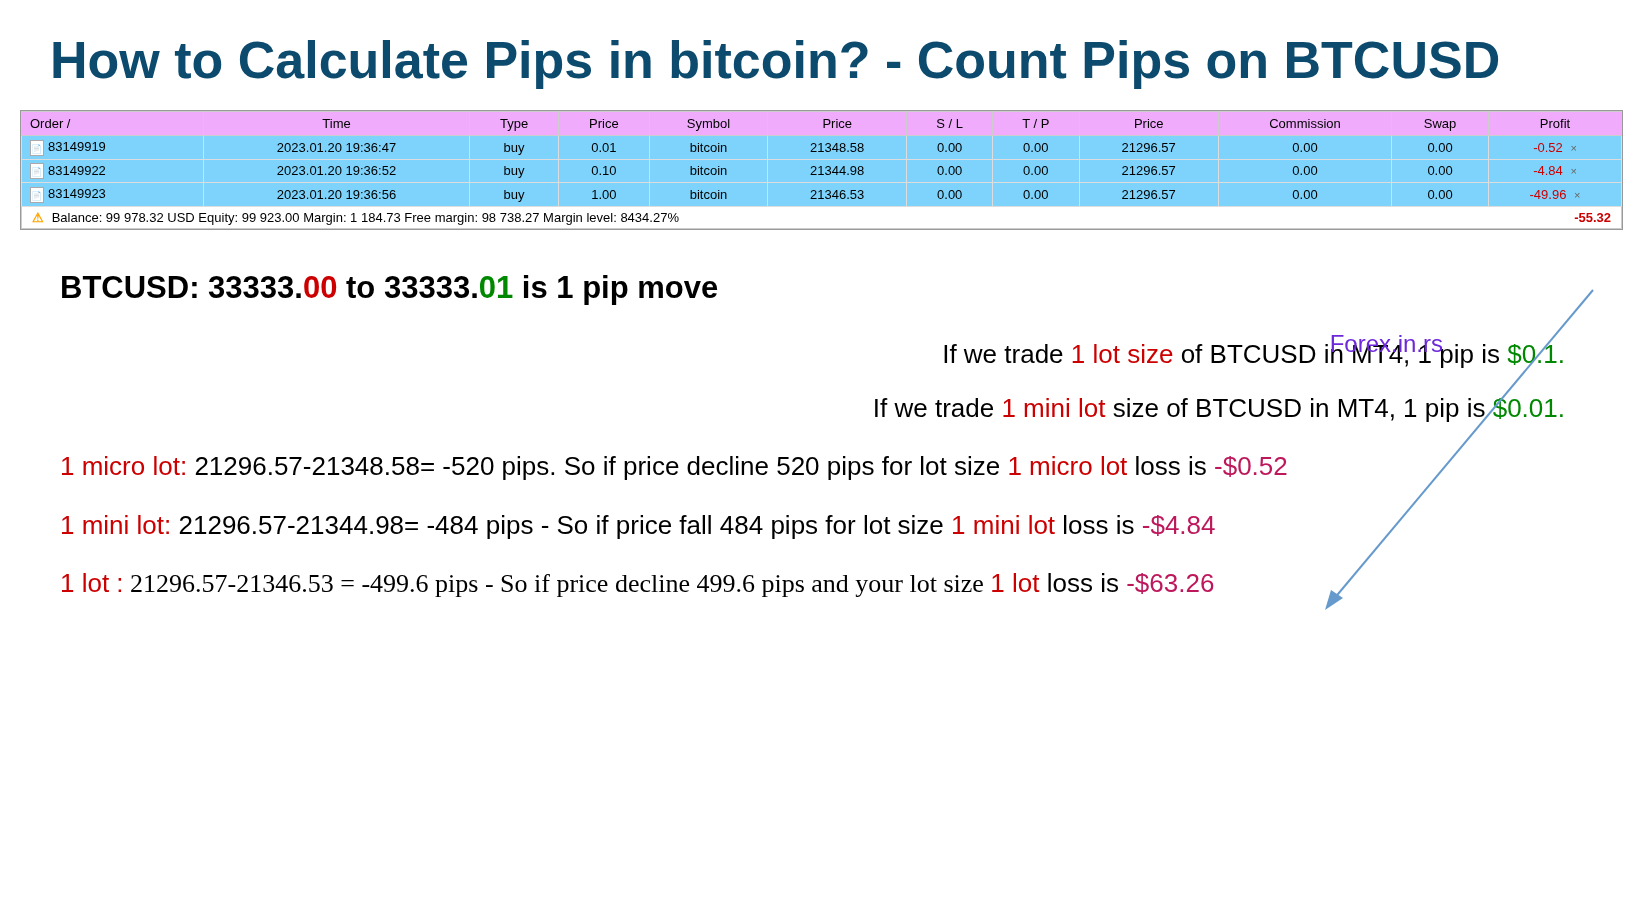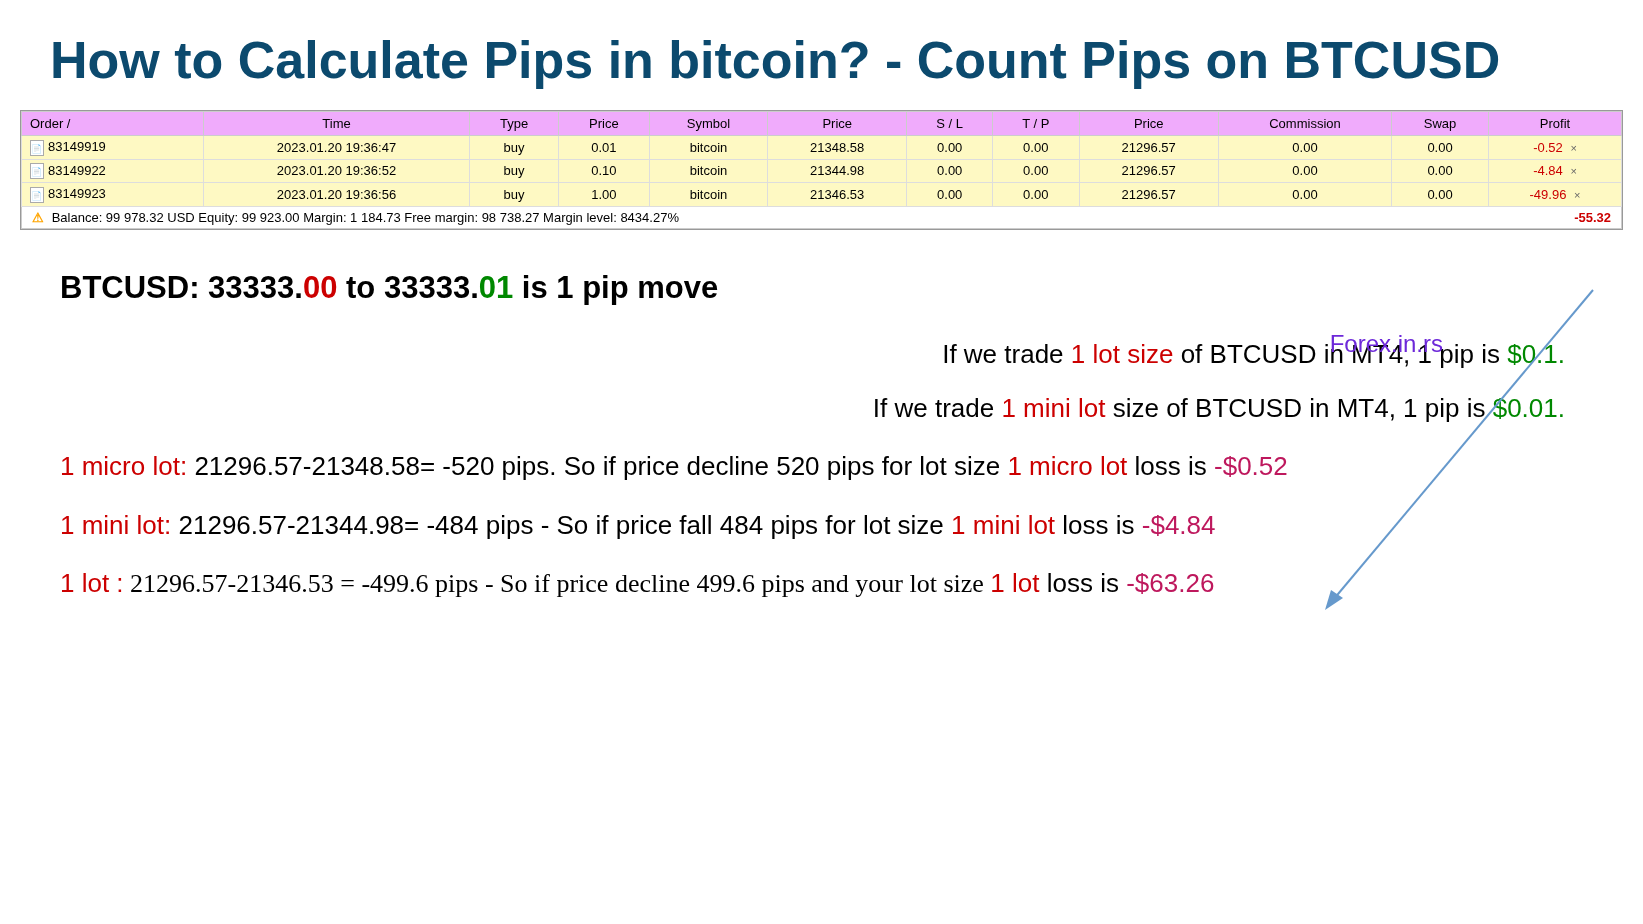--- a/index.html
+++ b/index.html
@@ -43,21 +43,21 @@
 
     .trade-table th:first-child {
       text-align: left;
     }
 
     .trade-table td {
       border: 1px solid #ddd;
       padding: 3px 8px;
       text-align: center;
       font-size: 13px;
-      background: #fef9c3;
+      background: #7dd3fc;
     }
 
     .trade-table td:first-child {
       text-align: left;
     }
 
     .trade-table td.profit-neg {
       color: #cc0000;
     }
 

